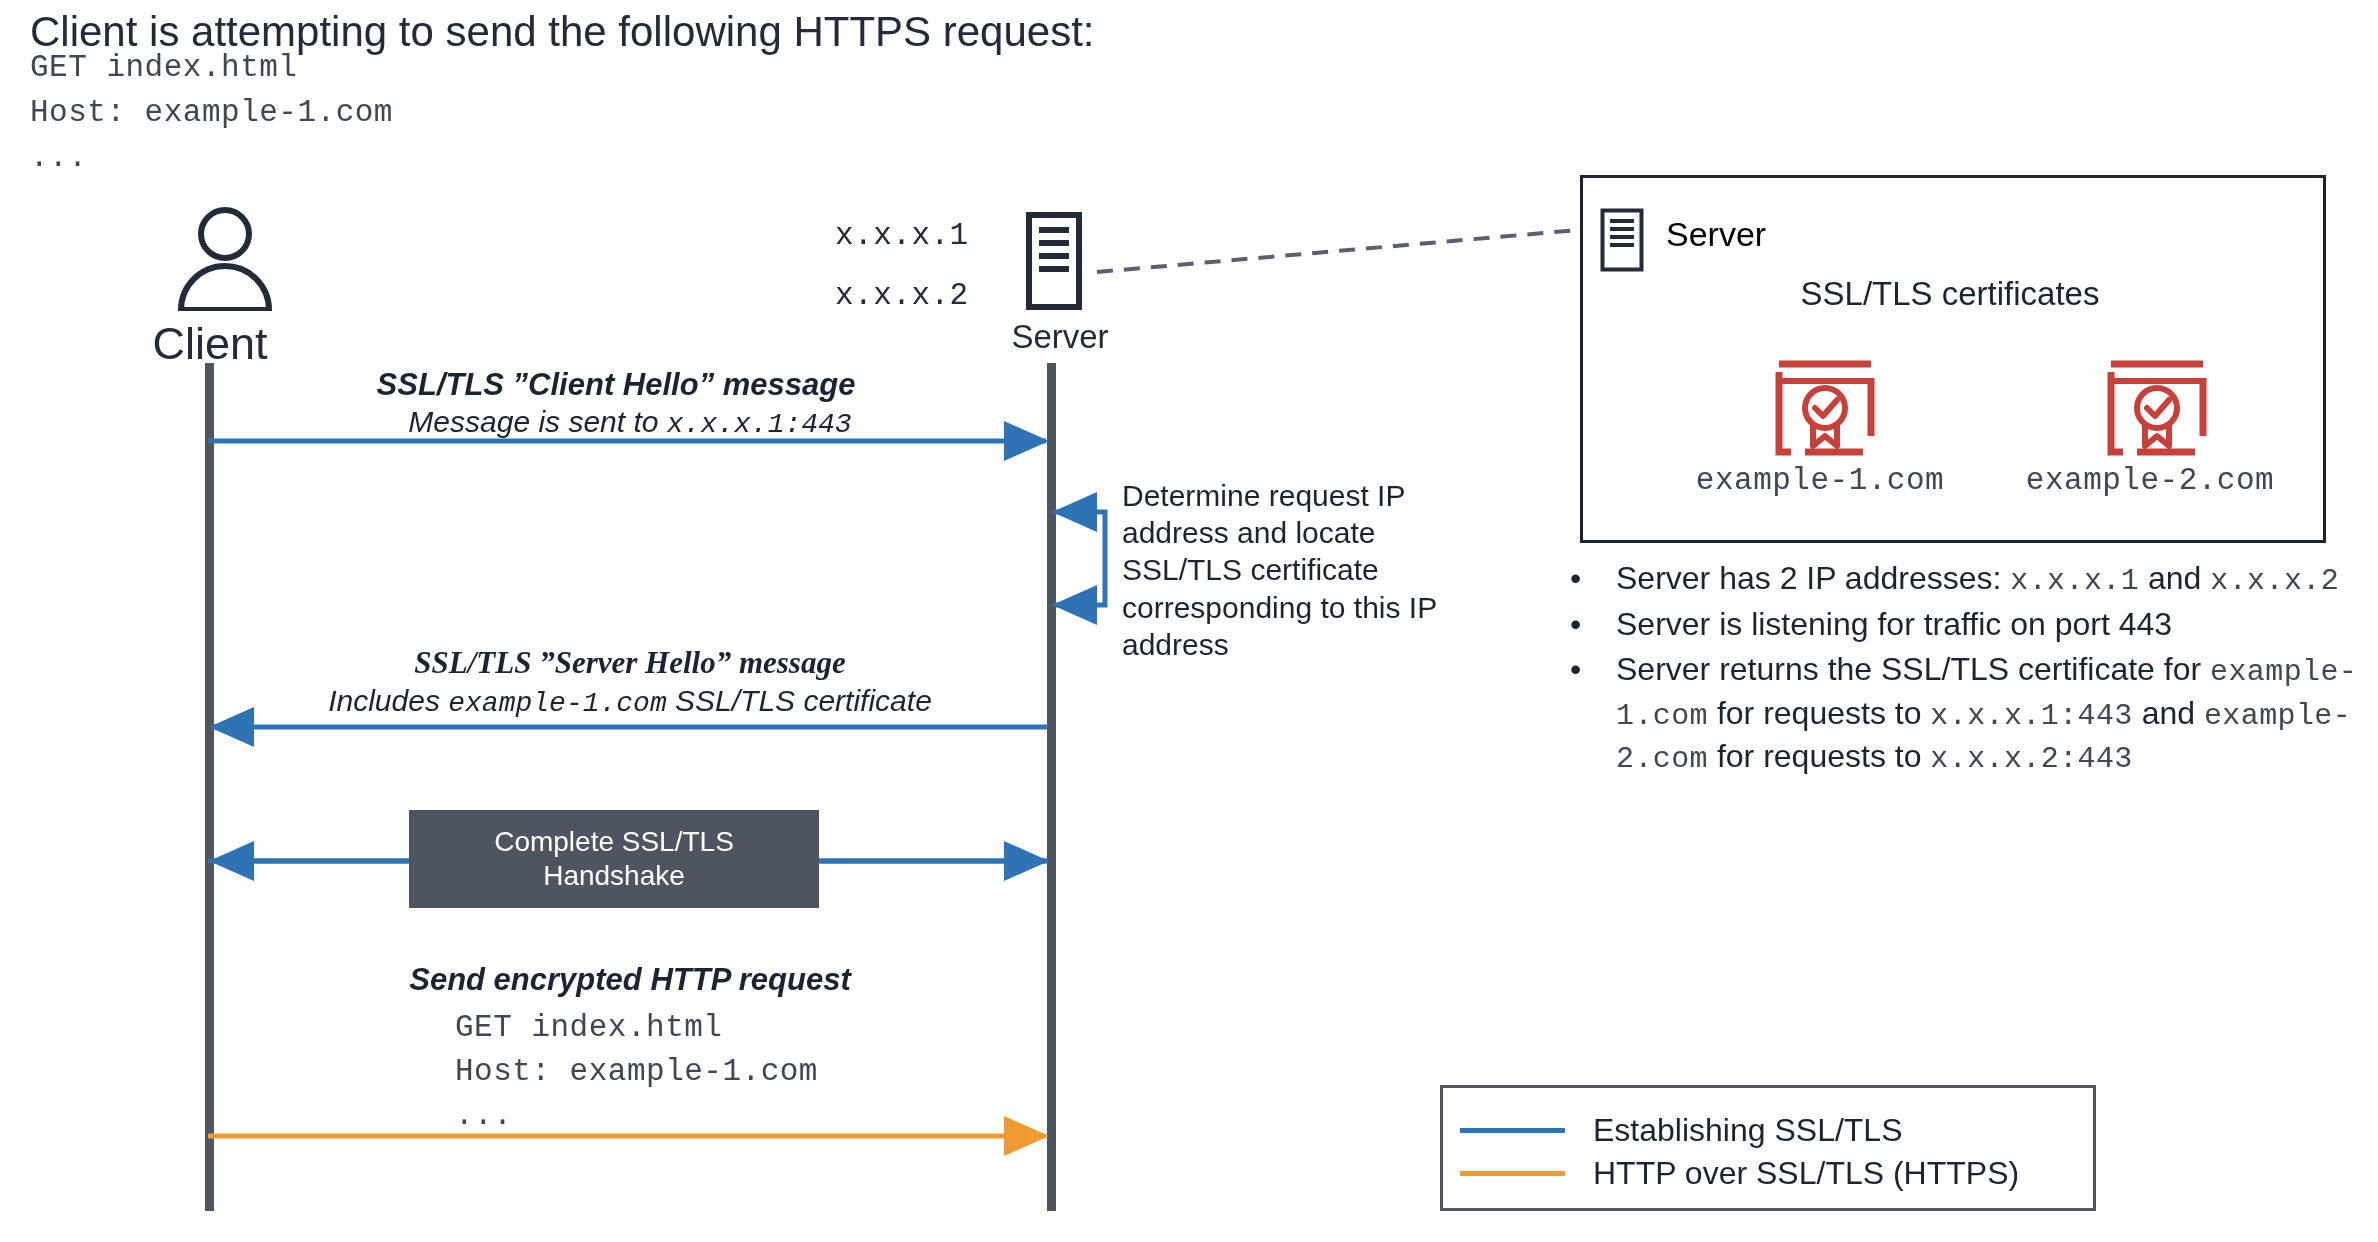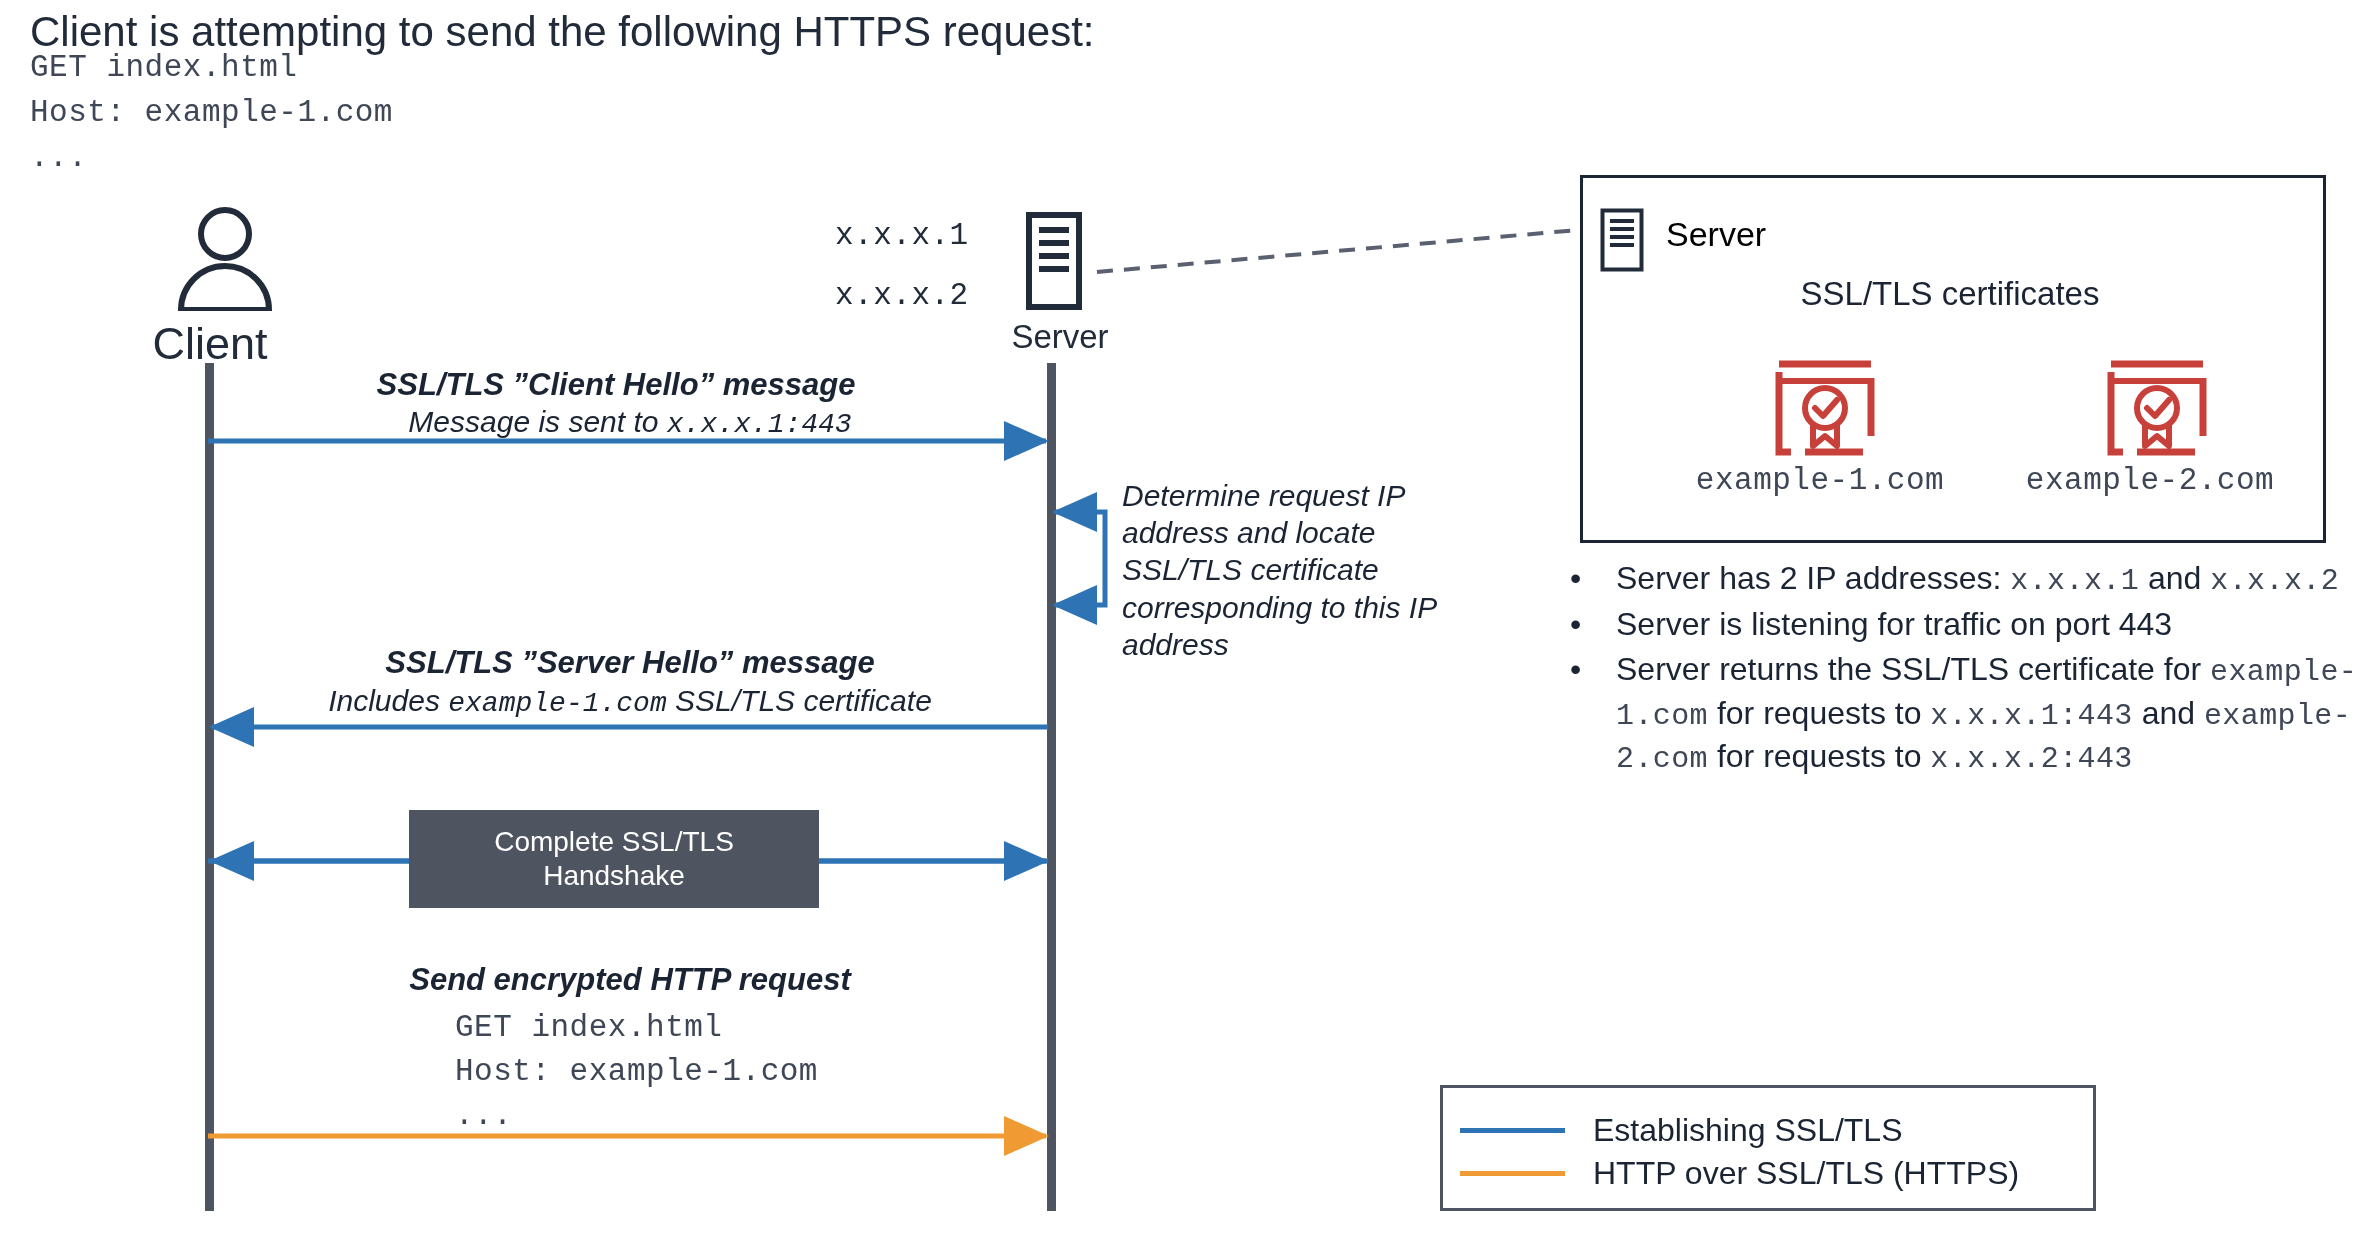--- a/index.html
+++ b/index.html
@@ -98,42 +98,41 @@
   }
   .cap-italic {
     font-style: italic;
     font-size: 30px;
   }
   .cap-italic .mono { font-size: 28px; font-style: italic; }
 
   #cap-client-hello-1 { left: 196px; top: 367px; width: 840px; font-style: italic; }
   #cap-client-hello-2 { left: 210px; top: 405px; width: 840px; }
 
-  #cap-server-hello-1 { left: 210px; top: 645px; width: 840px; }
+  #cap-server-hello-1 { left: 210px; top: 645px; width: 840px; font-family: Liberation Serif, serif; }
   #cap-server-hello-2 { left: 210px; top: 684px; width: 840px; }
 
   #cap-encrypted-title { left: 210px; top: 962px; width: 840px; }
 
   .req-sub {
     left: 455px;
     font-size: 31px;
     color: #3f4756;
     white-space: pre;
     letter-spacing: 0.5px;
   }
   #req-sub-1 { top: 1010px; }
   #req-sub-2 { top: 1054px; }
   #req-sub-3 { top: 1098px; }
 
   
   #selfloop-note {
     left: 1122px; top: 477px;
     width: 320px;
     font-size: 30px;
-    font-style: italic;
     line-height: 1.24;
     color: #1b2433;
   }
 
   
   #handshake-box {
     left: 409px; top: 810px;
     width: 410px; height: 98px;
     background: #4e5561;
     color: #ffffff;

